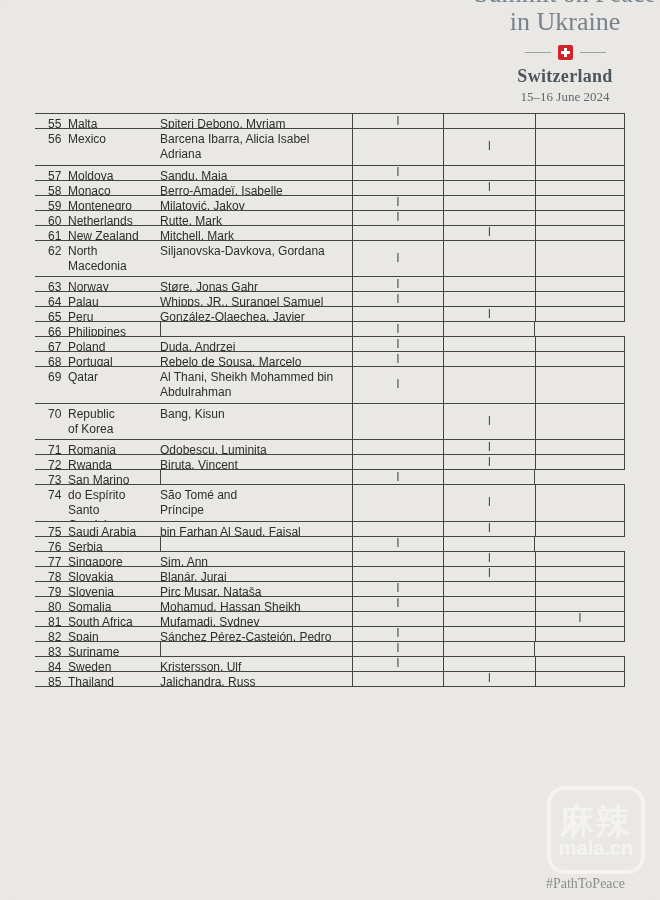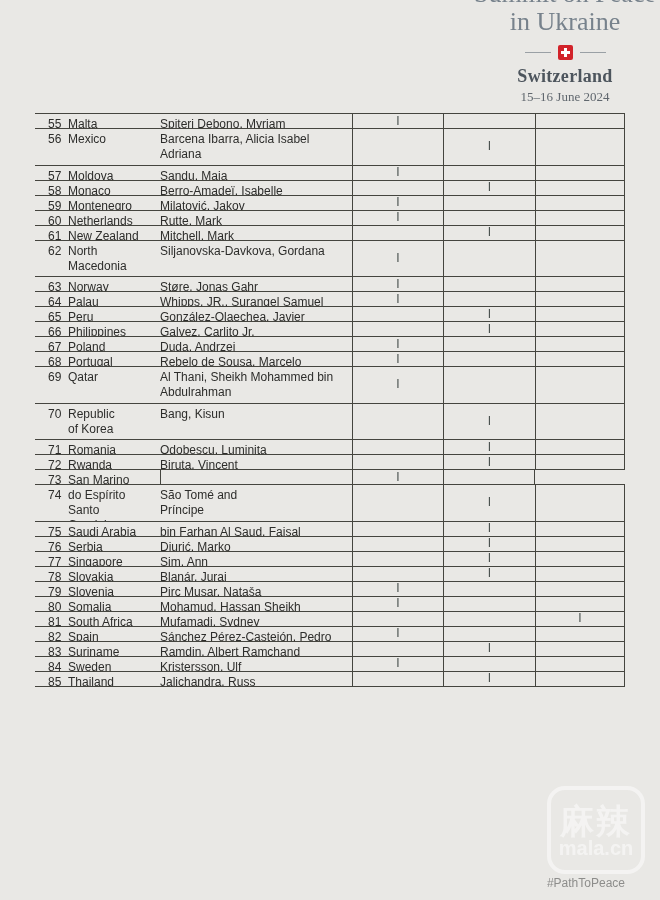--- a/index.html
+++ b/index.html
@@ -27,22 +27,22 @@
          height:15px; border-top:1px solid #45453f; }
   .row.tall { height:36.5px; }
   .c { font-size:12px; line-height:15px; color:#2d2d2b; padding-top:3px;
        white-space:pre-line; overflow:hidden; }
   .c.num { padding-left:13px; }
   .c.mark { display:flex; align-items:center; justify-content:center; padding-top:0;
             border-left:1px solid #45453f; font-size:12px; color:#49504e; }
   .c.mark.last { border-right:1px solid #45453f; }
 
   
-  .hashtag { position:absolute; right:35px; top:876px; font-family:Liberation Sans, sans-serif;
-             font-size:12px; color:#8d8d8b; }
+  .hashtag { position:absolute; right:35px; top:876px; font-family:Liberation Serif, serif;
+             font-size:14px; color:#8d8d8b; }
   .watermark { position:absolute; left:547px; top:786px; width:98px; height:88px; opacity:0.5; }
   .wm-box { width:100%; height:100%; border:4px solid #ffffff; border-radius:18px;
             display:flex; flex-direction:column; align-items:center; justify-content:center;
             color:#ffffff; }
   .wm-glyphs { font-size:34px; font-weight:bold; line-height:36px; letter-spacing:2px; }
   .wm-site { font-size:20px; font-weight:bold; line-height:18px; }
 </style>
 </head>
 <body>
 
@@ -150,21 +150,20 @@
         <div class="c num">65</div>
         <div class="c country">Peru</div>
         <div class="c name">González-Olaechea, Javier</div>
         <div class="c mark"></div>
         <div class="c mark">I</div>
         <div class="c mark last"></div>
       </div>
       <div class="row">
         <div class="c num">66</div>
         <div class="c country">Philippines</div>
-        <div class="c name">Galvez, Carlito Jr.</div>
         <div class="c mark"></div>
         <div class="c mark">I</div>
         <div class="c mark last"></div>
       </div>
       <div class="row">
         <div class="c num">67</div>
         <div class="c country">Poland</div>
         <div class="c name">Duda, Andrzej</div>
         <div class="c mark">I</div>
         <div class="c mark"></div>
@@ -233,21 +232,20 @@
         <div class="c num">75</div>
         <div class="c country">Saudi Arabia</div>
         <div class="c name">bin Farhan Al Saud, Faisal</div>
         <div class="c mark"></div>
         <div class="c mark">I</div>
         <div class="c mark last"></div>
       </div>
       <div class="row">
         <div class="c num">76</div>
         <div class="c country">Serbia</div>
-        <div class="c name">Djurić, Marko</div>
         <div class="c mark"></div>
         <div class="c mark">I</div>
         <div class="c mark last"></div>
       </div>
       <div class="row">
         <div class="c num">77</div>
         <div class="c country">Singapore</div>
         <div class="c name">Sim, Ann</div>
         <div class="c mark"></div>
         <div class="c mark">I</div>
@@ -289,21 +287,20 @@
         <div class="c num">82</div>
         <div class="c country">Spain</div>
         <div class="c name">Sánchez Pérez-Castejón, Pedro</div>
         <div class="c mark">I</div>
         <div class="c mark"></div>
         <div class="c mark last"></div>
       </div>
       <div class="row">
         <div class="c num">83</div>
         <div class="c country">Suriname</div>
-        <div class="c name">Ramdin, Albert Ramchand</div>
         <div class="c mark"></div>
         <div class="c mark">I</div>
         <div class="c mark last"></div>
       </div>
       <div class="row">
         <div class="c num">84</div>
         <div class="c country">Sweden</div>
         <div class="c name">Kristersson, Ulf</div>
         <div class="c mark">I</div>
         <div class="c mark"></div>

